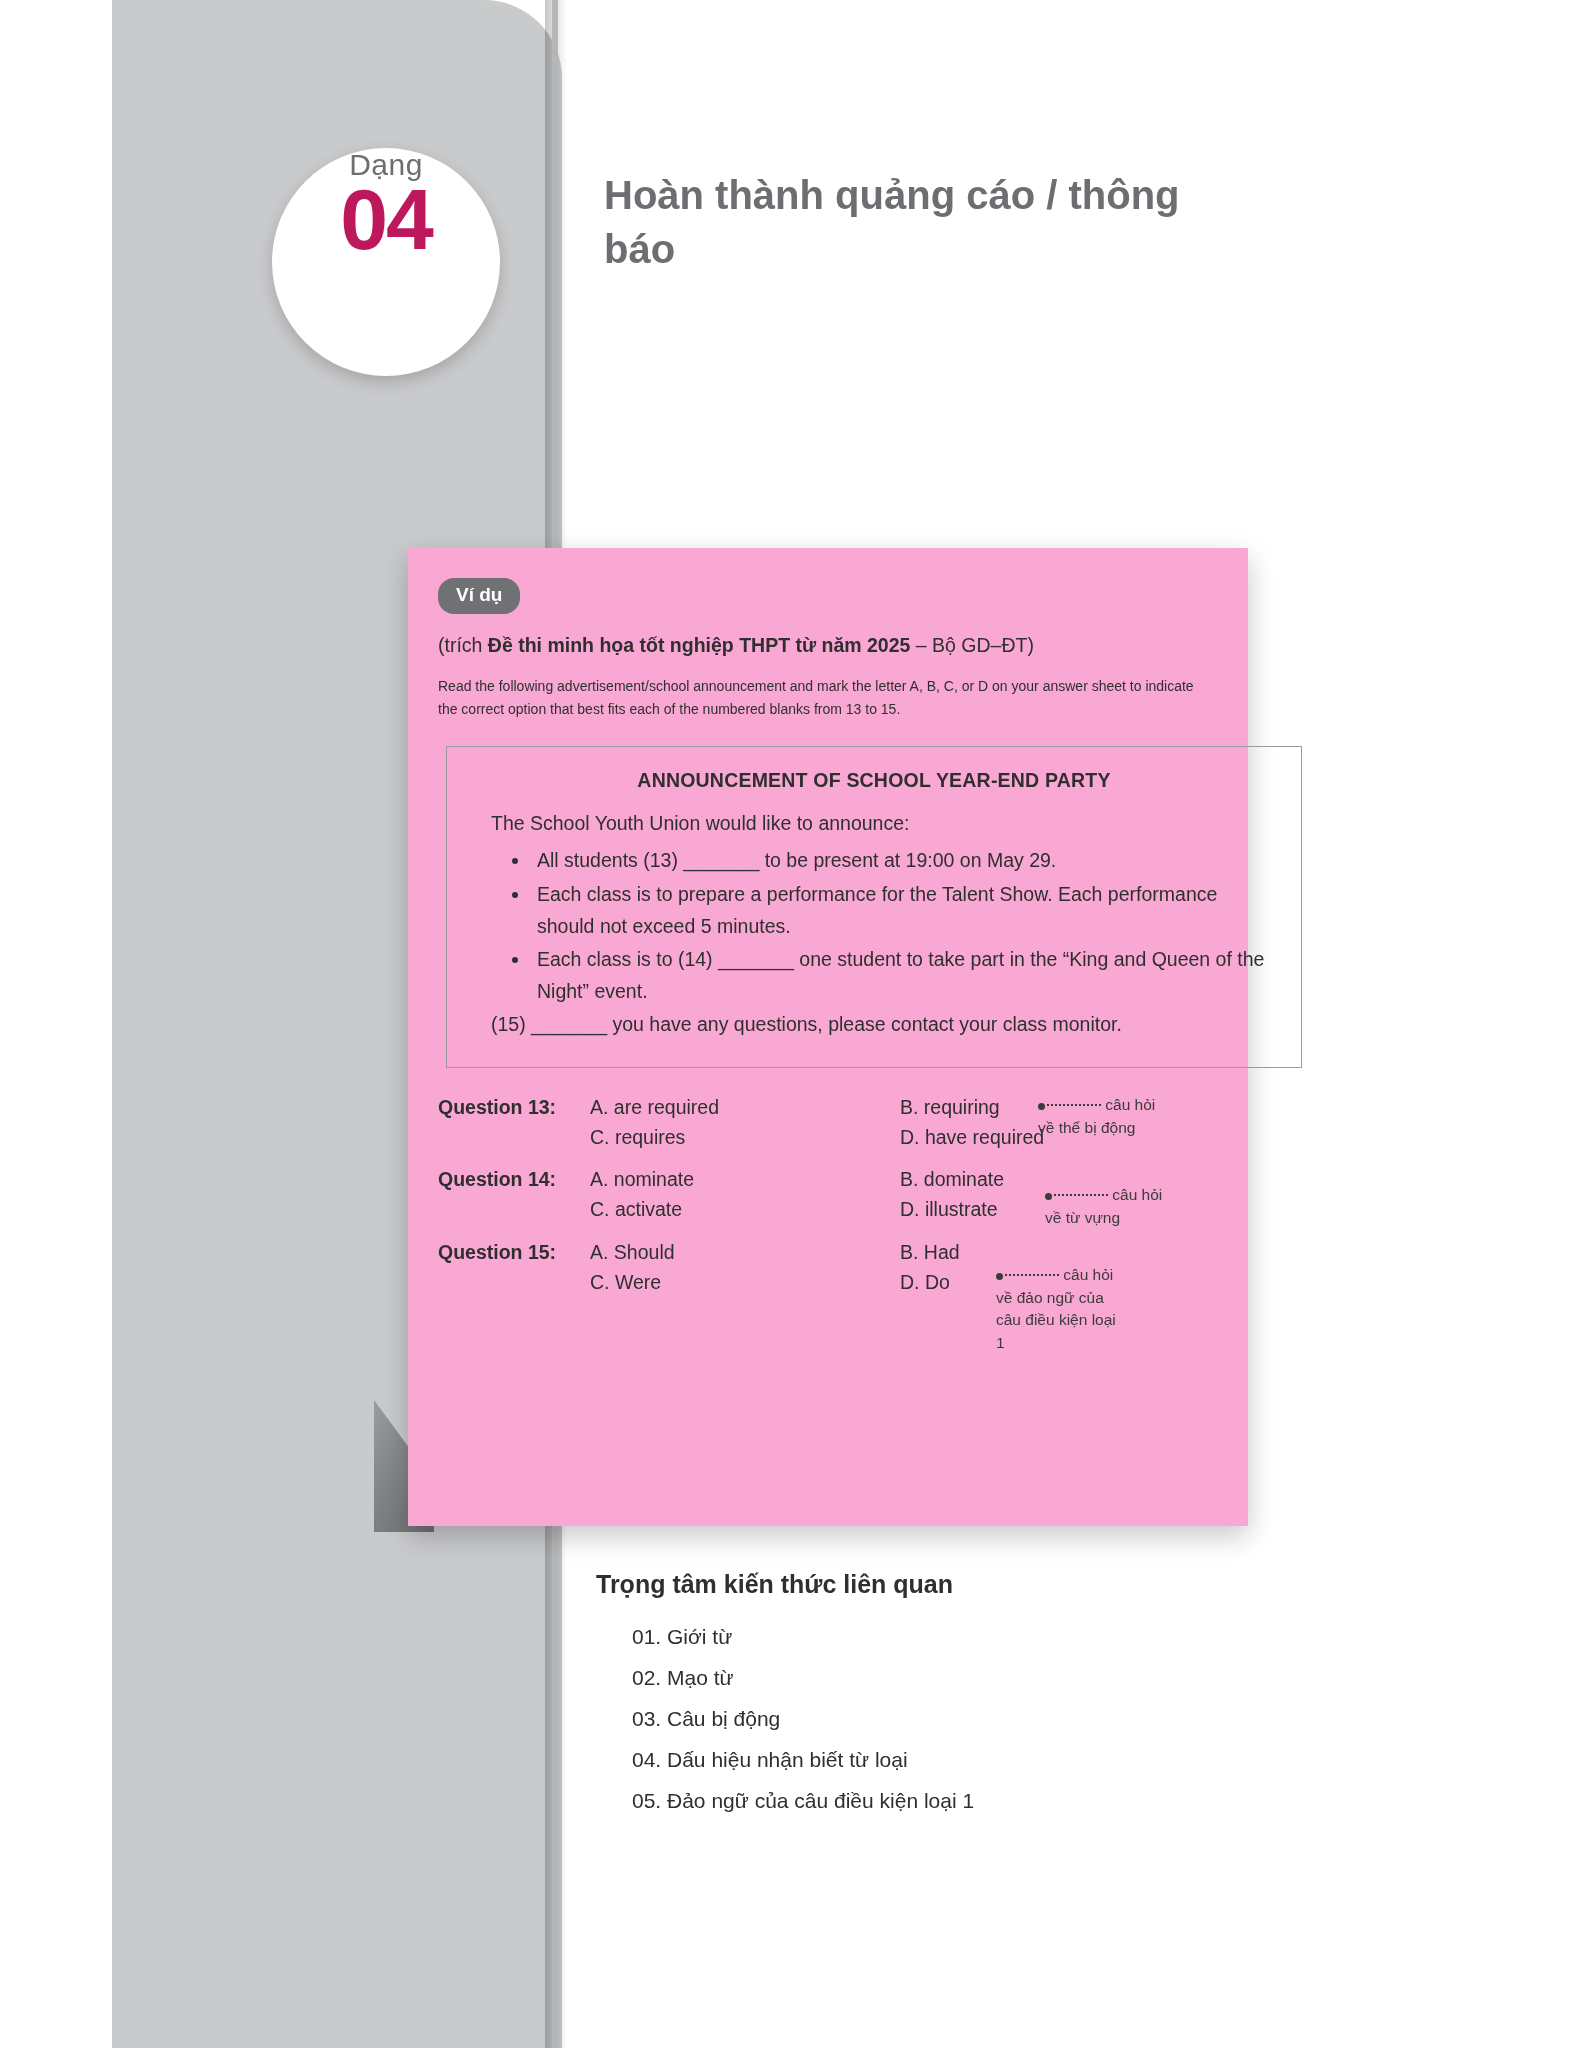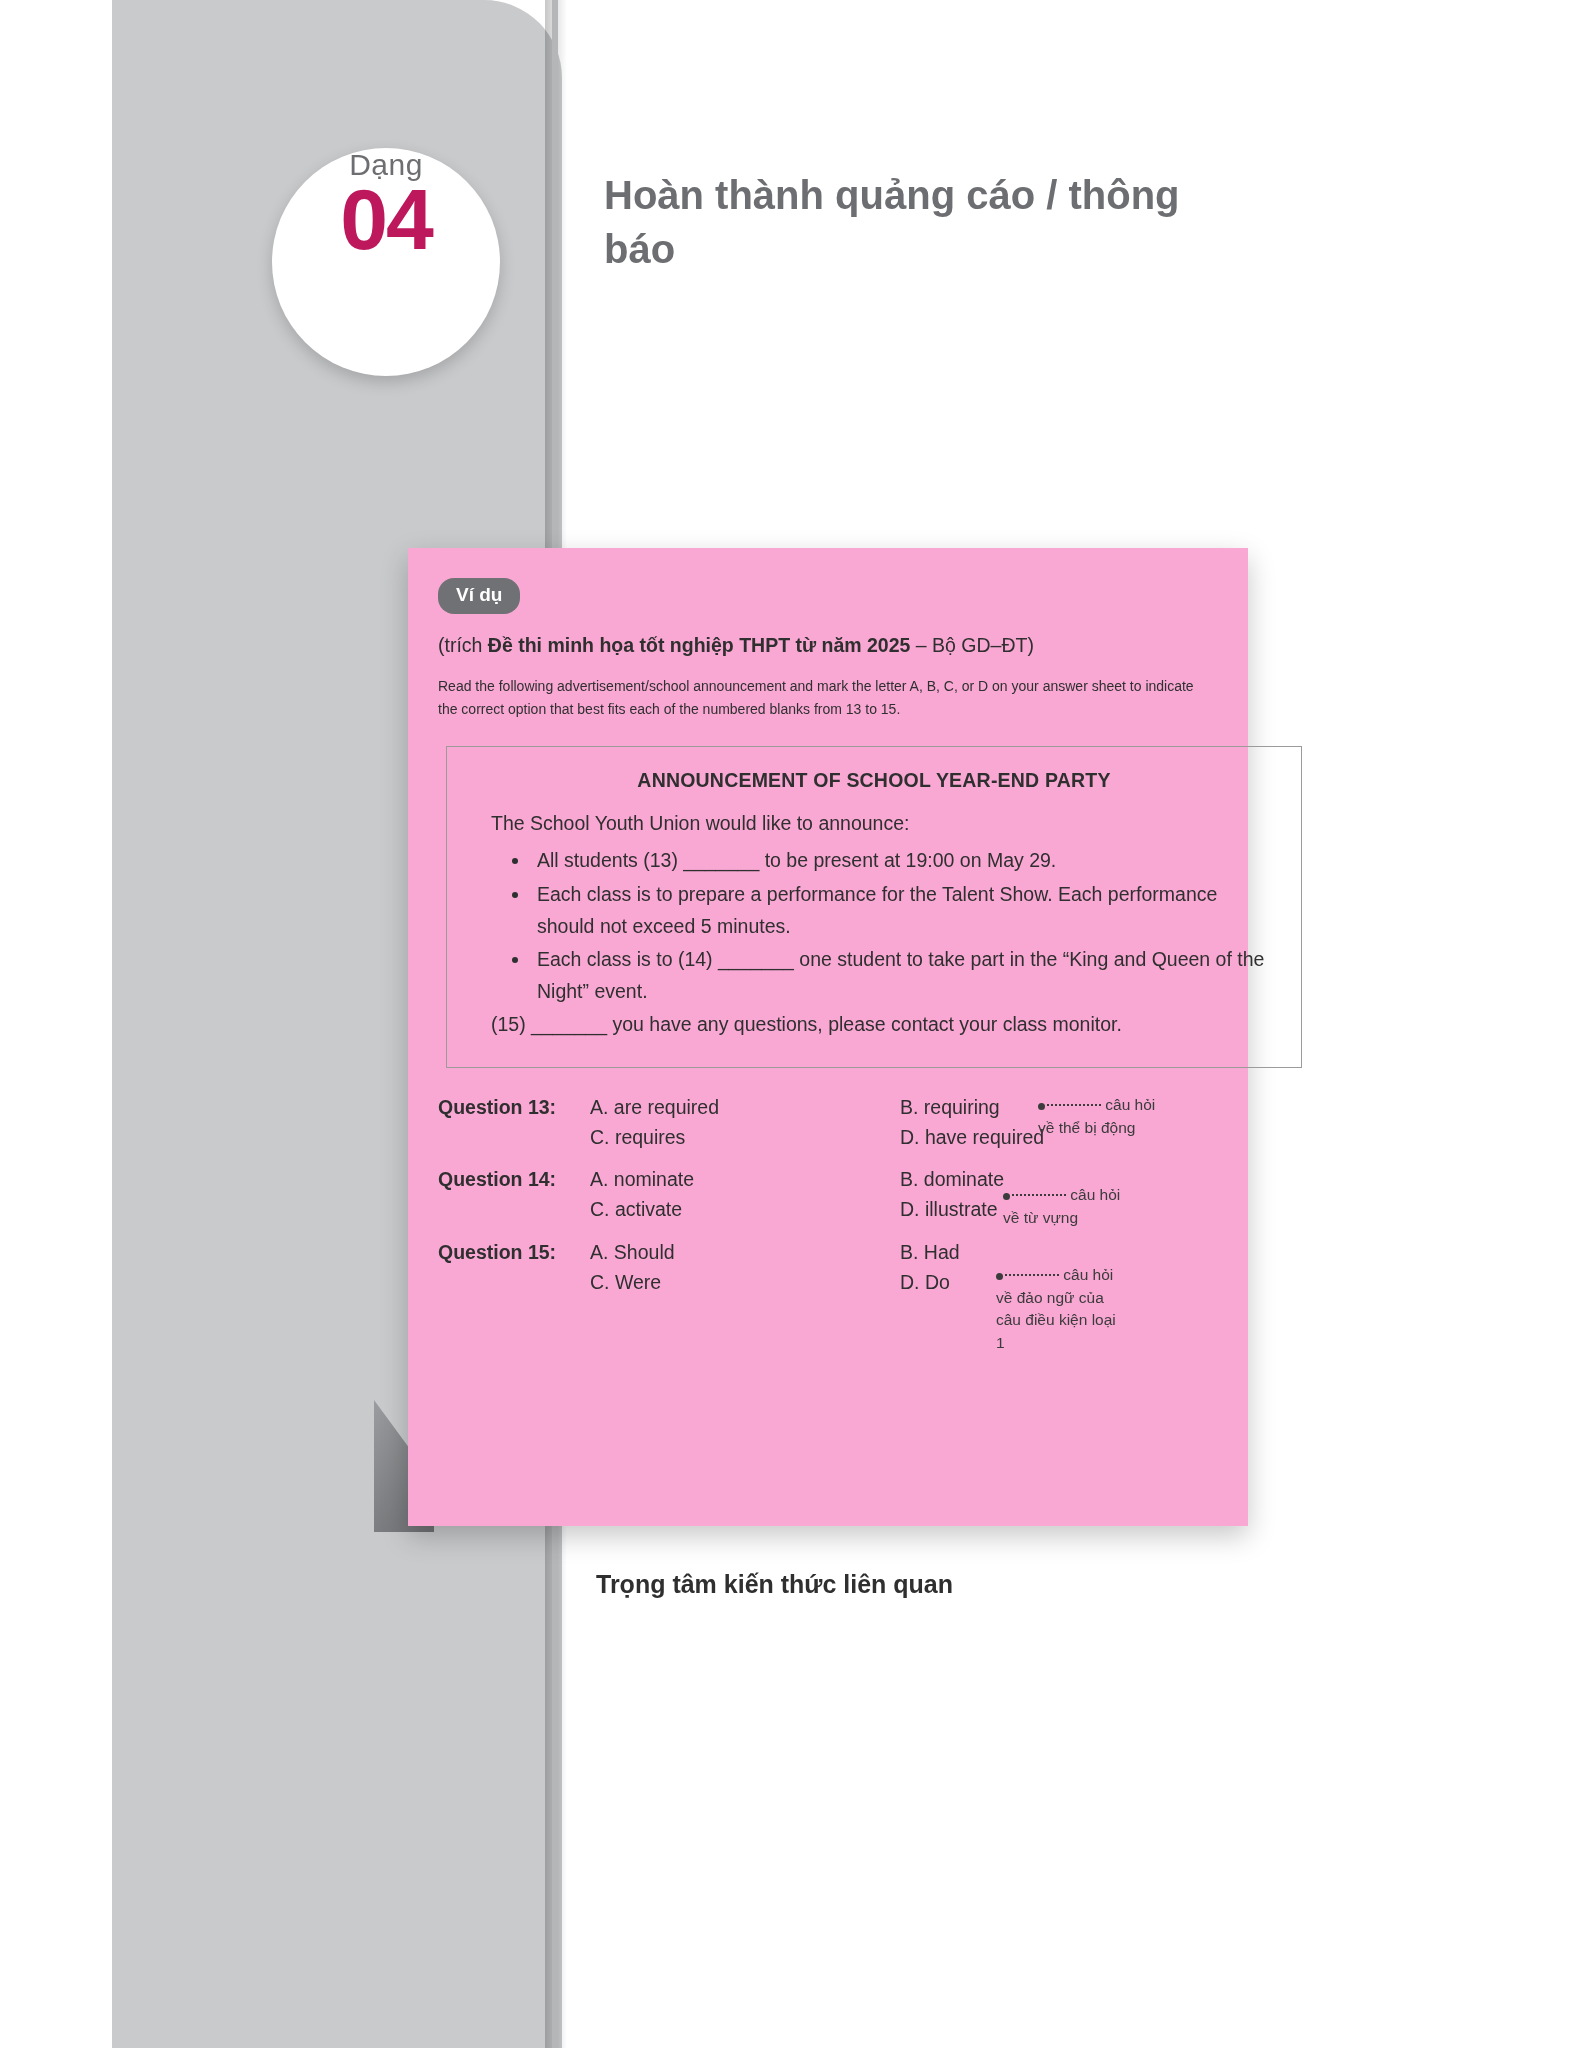--- a/index.html
+++ b/index.html
@@ -220,21 +220,21 @@
     margin-right: 2px;
   }
   .dot-line {
     display: inline-block;
     width: 54px;
     border-top: 2px dotted #3b3b3b;
     vertical-align: middle;
     margin-bottom: 2px;
   }
   .callout-1 { left: 600px; top: 2px; }
-  .callout-2 { left: 565px; top: 92px; }
+  .callout-2 { left: 607px; top: 92px; }
   .callout-3 { left: 558px; top: 172px; }
 
   
   .bottom {
     position: absolute;
     left: 596px;
     top: 1570px;
     width: 700px;
   }
   .bottom-title {
@@ -342,13 +342,20 @@
         <span class="dotlead"><span class="dot-bullet"></span><span class="dot-line"></span></span>
         <span>câu hỏi về đảo ngữ của câu điều kiện loại 1</span>
       </div>
 
     </div>
   </div>
 </div>
 
 <div class="bottom">
   <div class="bottom-title">Trọng tâm kiến thức liên quan</div>
+  <div class="bottom-list">
+    <div>01. Giới từ</div>
+    <div>02. Mạo từ</div>
+    <div>03. Câu bị động</div>
+    <div>04. Dấu hiệu nhận biết từ loại</div>
+    <div>05. Đảo ngữ của câu điều kiện loại 1</div>
+  </div>
 </div>
 
 </body></html>

